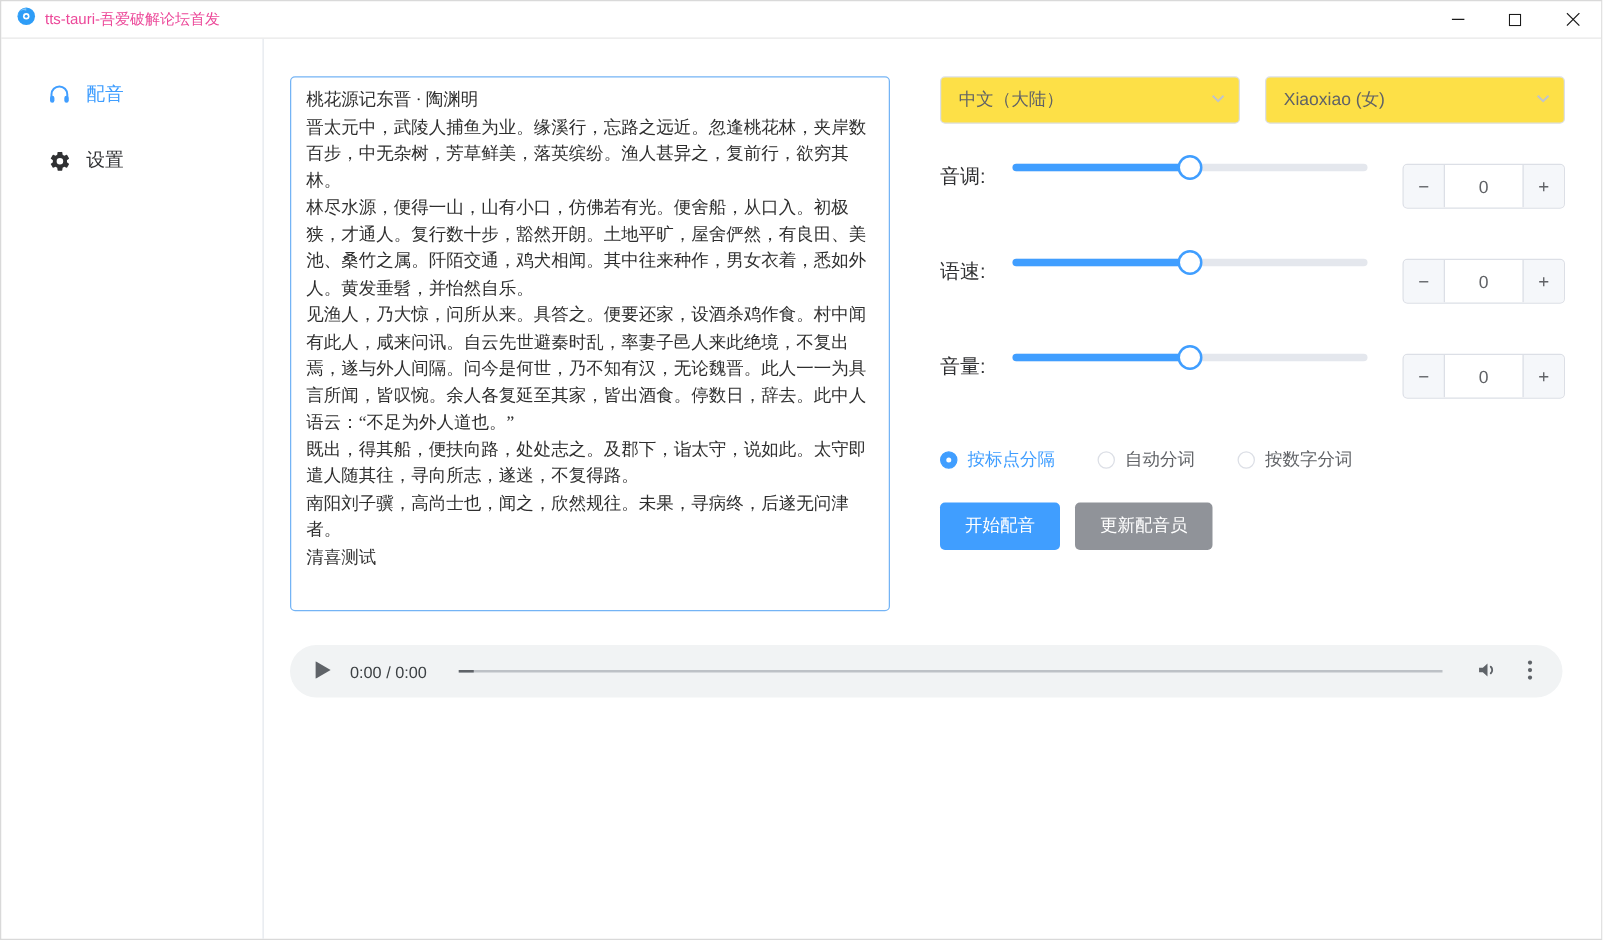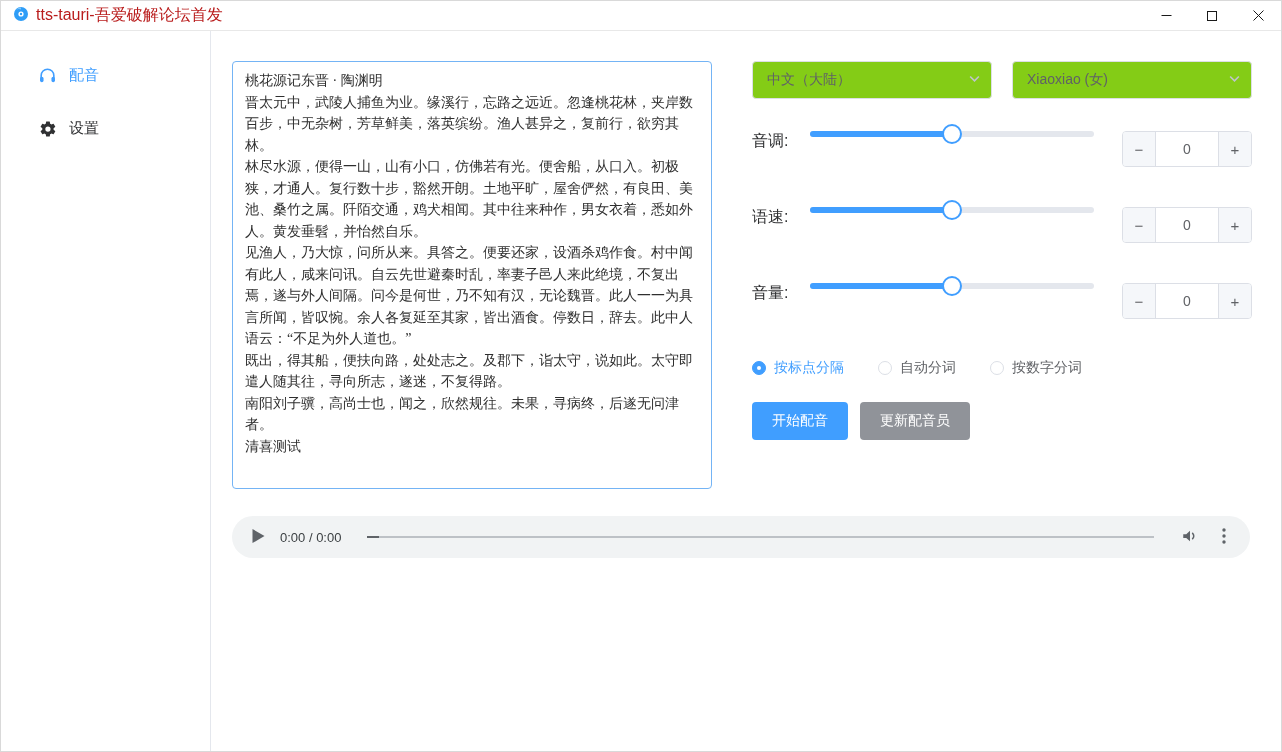--- a/index.html
+++ b/index.html
@@ -4,42 +4,42 @@
 <style>
   * { margin:0; padding:0; box-sizing:border-box; }
   html,body { background:#fff; }
   body { font-family:"Liberation Sans","DejaVu Sans",sans-serif; width:1282px; height:752px; overflow:hidden; }
 
   .window { width:1282px; height:752px; border:1px solid #d9d9d9; display:flex; flex-direction:column; background:#fff; }
 
   
   .titlebar { height:30px; flex:0 0 30px; display:flex; align-items:center; justify-content:space-between; border-bottom:1px solid #e8e8e8; }
   .title-left { display:flex; align-items:center; gap:7px; padding-left:12px; }
-  .app-title { font-size:16px; color:#b91c1c; }
+  .app-title { font-size:12px; color:#ec4899; }
   .win-controls { display:flex; height:100%; }
   .win-btn { width:46px; height:100%; display:flex; align-items:center; justify-content:center; background:transparent; border:none; cursor:pointer; color:#1a1a1a; }
   .win-btn svg { display:block; }
 
   
   .app-body { flex:1; display:flex; min-height:0; }
   .sidebar { width:210px; flex:0 0 210px; border-right:1px solid #e4e7ed; padding-top:26px; }
   .nav-item { display:flex; align-items:flex-start; gap:12px; padding:9px 0 9px 37px; font-size:15px; color:#303133; cursor:pointer; margin-bottom:16px; }
   .nav-item.active { color:#409eff; }
   .nav-item .ico { width:19px; height:19px; display:flex; align-items:center; justify-content:center; }
 
   .main { flex:1; padding:30px 31px 0 21px; min-width:0; }
   .top-area { display:flex; }
 
   
   .text-input { width:480px; height:428px; flex:0 0 480px; border:1px solid #74b4f5; border-radius:4px; padding:8px 12px; font-size:14px; line-height:21.5px; color:#2f2f2f; resize:none; outline:none; font-family:Liberation Serif, serif; background:#fff; }
 
   
   .controls { margin-left:40px; width:500px; flex:0 0 500px; }
   .selects-row { display:flex; gap:20px; margin-bottom:32px; }
-  .select { flex:1; height:38px; border:1px solid #dcdfe6; border-radius:4px; background:#84cc16; display:flex; align-items:center; justify-content:space-between; padding:0 10px 0 14px; font-size:14px; color:#606266; cursor:pointer; }
+  .select { flex:1; height:38px; border:1px solid #dcdfe6; border-radius:4px; background:#fde047; display:flex; align-items:center; justify-content:space-between; padding:0 10px 0 14px; font-size:14px; color:#606266; cursor:pointer; }
 
   .slider-row { display:flex; align-items:flex-start; height:36px; margin-bottom:40px; }
   .slider-label { font-size:16px; color:#303133; width:58px; flex:0 0 58px; }
   .slider { flex:1; position:relative; height:6px; border-radius:3px; background:#e4e7ed; margin-right:28px; cursor:pointer; }
   .slider-fill { position:absolute; left:0; top:0; bottom:0; border-radius:3px; background:#409eff; }
   .slider-handle { position:absolute; top:50%; transform:translate(-50%,-50%); width:20px; height:20px; border-radius:50%; background:#fff; border:2px solid #409eff; cursor:grab; }
 
   .num-input { width:130px; flex:0 0 130px; height:36px; border:1px solid #dcdfe6; border-radius:4px; display:flex; overflow:hidden; background:#fff; }
   .num-btn { width:33px; flex:0 0 33px; background:#f5f7fa; border:none; color:#606266; font-size:15px; display:flex; align-items:center; justify-content:center; cursor:pointer; }
   .num-btn.minus { border-right:1px solid #dcdfe6; }

